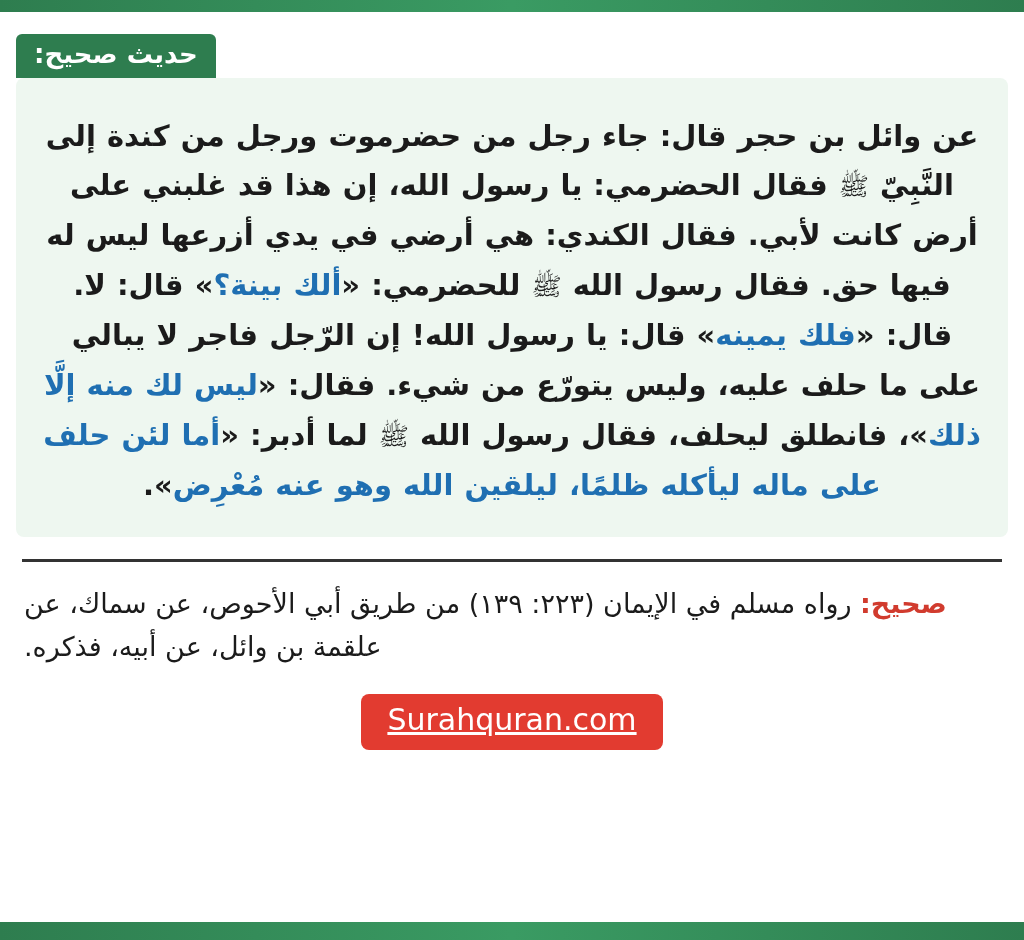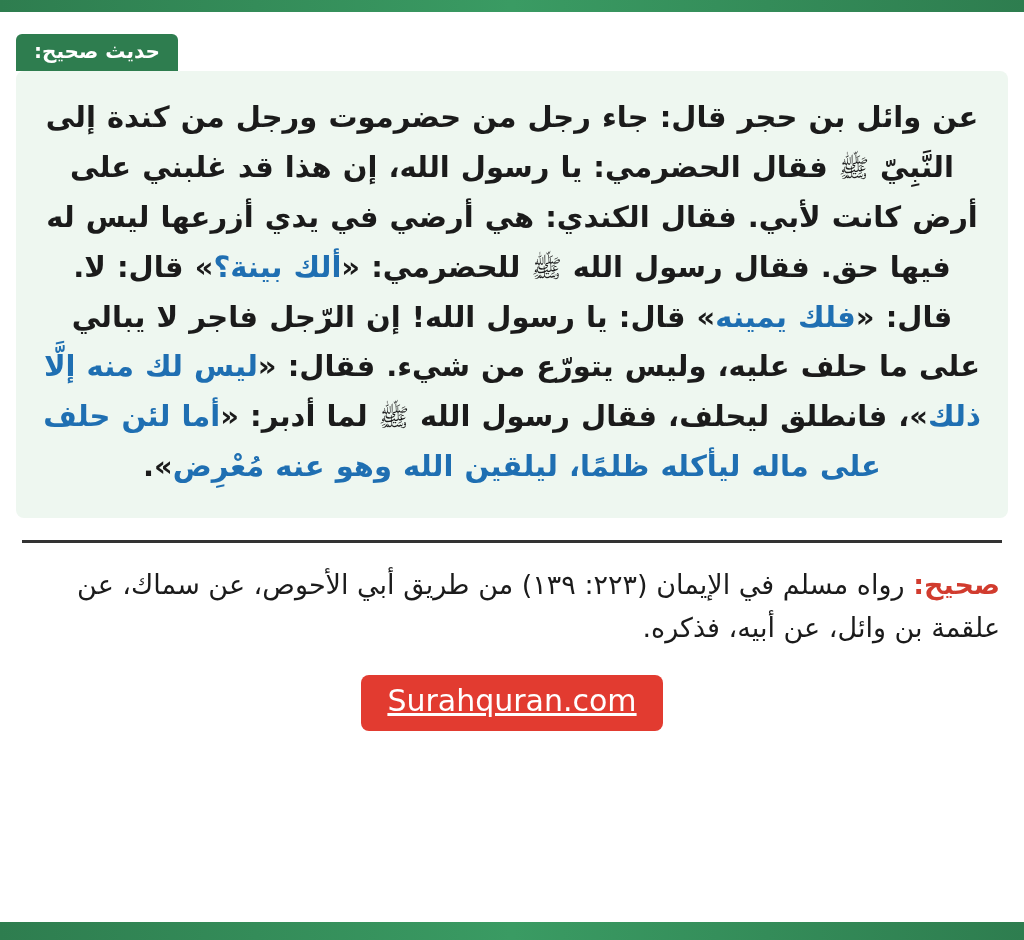--- a/index.html
+++ b/index.html
@@ -42,21 +42,21 @@
 
   
   .grade-row {
     display: flex;
     justify-content: flex-end;
     margin-top: 22px;
   }
   .grade-badge {
     background: #2e7d4f;
     color: #ffffff;
-    font-size: 20px;
+    font-size: 26px;
     font-weight: bold;
     padding: 6px 18px 9px 18px;
     border-radius: 6px 6px 0 0;
     line-height: 1.1;
     white-space: nowrap;
   }
 
   
   .hadith-card {
     background: #eef7f0;
@@ -65,20 +65,21 @@
     box-sizing: border-box;
     margin-top: 0;
   }
   .hadith-text {
     font-size: 29px;
     line-height: 1.72;
     font-weight: bold;
     color: #1b1b1b;
     text-align: center;
     word-spacing: 1px;
+    margin-top: 12px;
   }
   .hl {
     color: #1f6fb2;
   }
   .sym {
     font-size: 25px;
     font-weight: normal;
   }
 
   .divider {
@@ -86,21 +87,21 @@
     background: #333333;
     margin: 22px 6px 0 6px;
   }
 
   
   .takhrij {
     margin-top: 20px;
     font-size: 27px;
     line-height: 1.6;
     color: #1b1b1b;
-    text-align: right;
+    text-align: left;
     padding: 0 8px;
   }
   .takhrij .label {
     color: #d13b2e;
     font-weight: bold;
   }
 
   
   .brand-row {
     margin-top: 26px;

